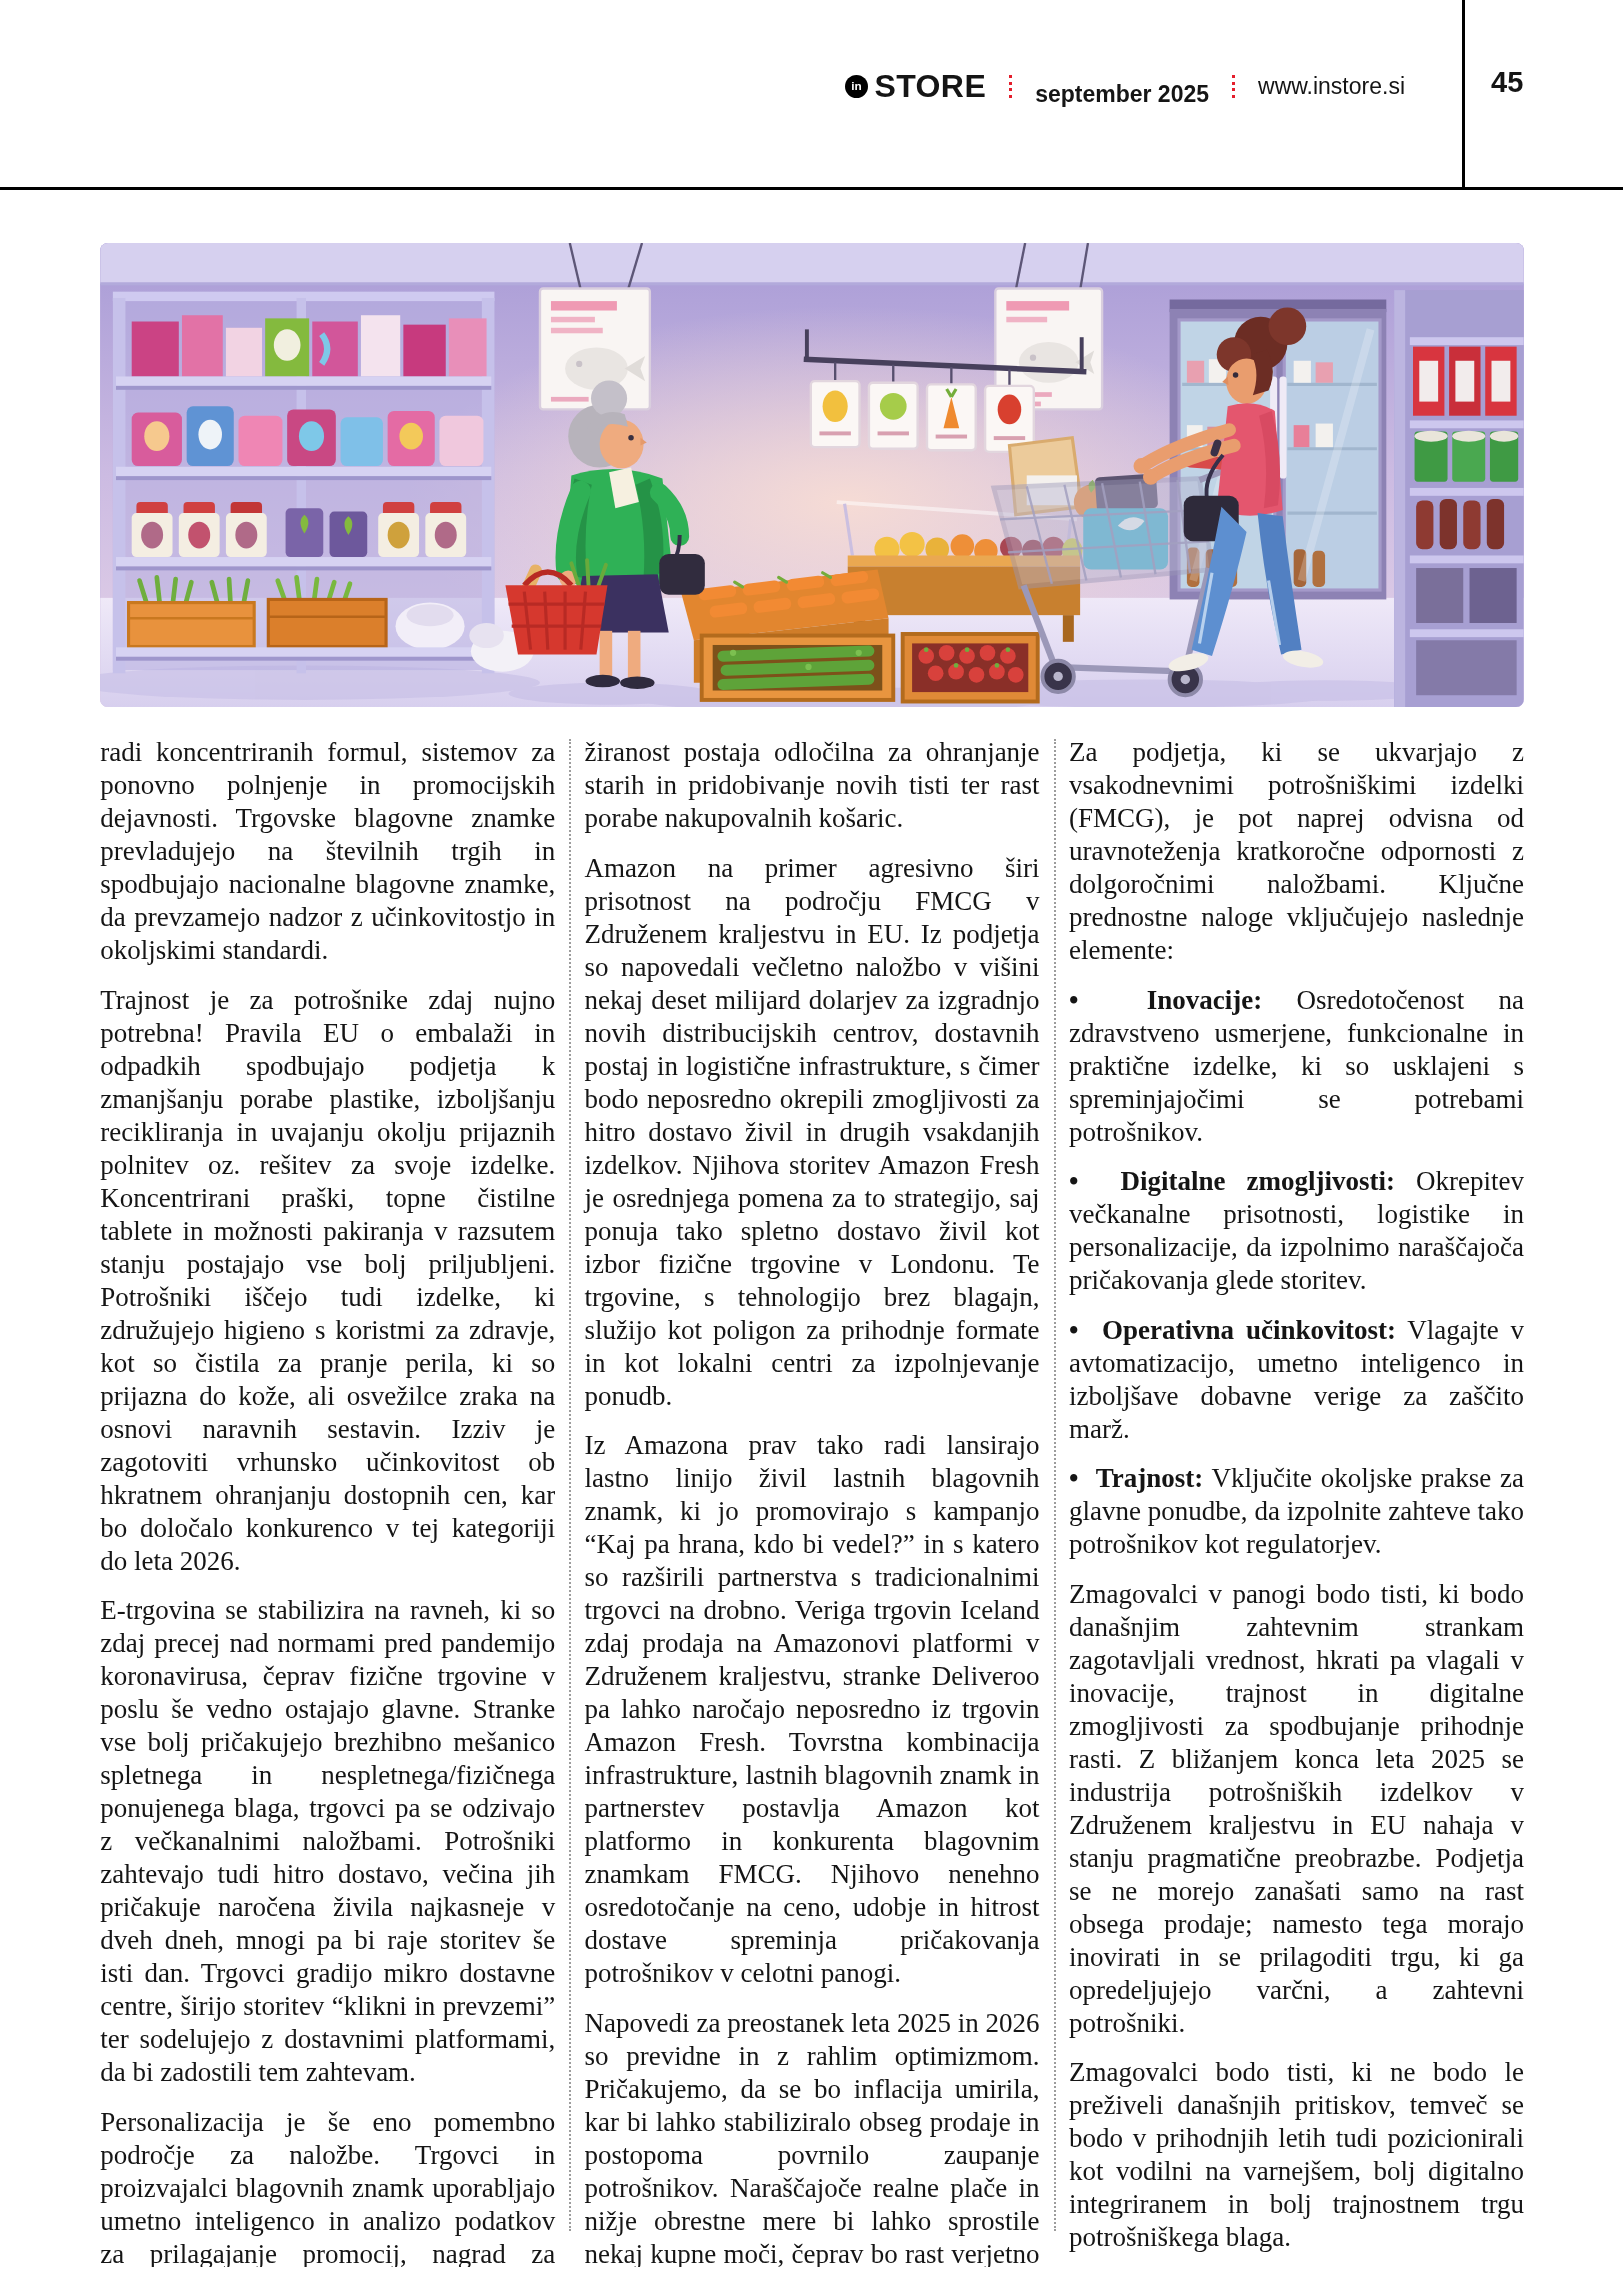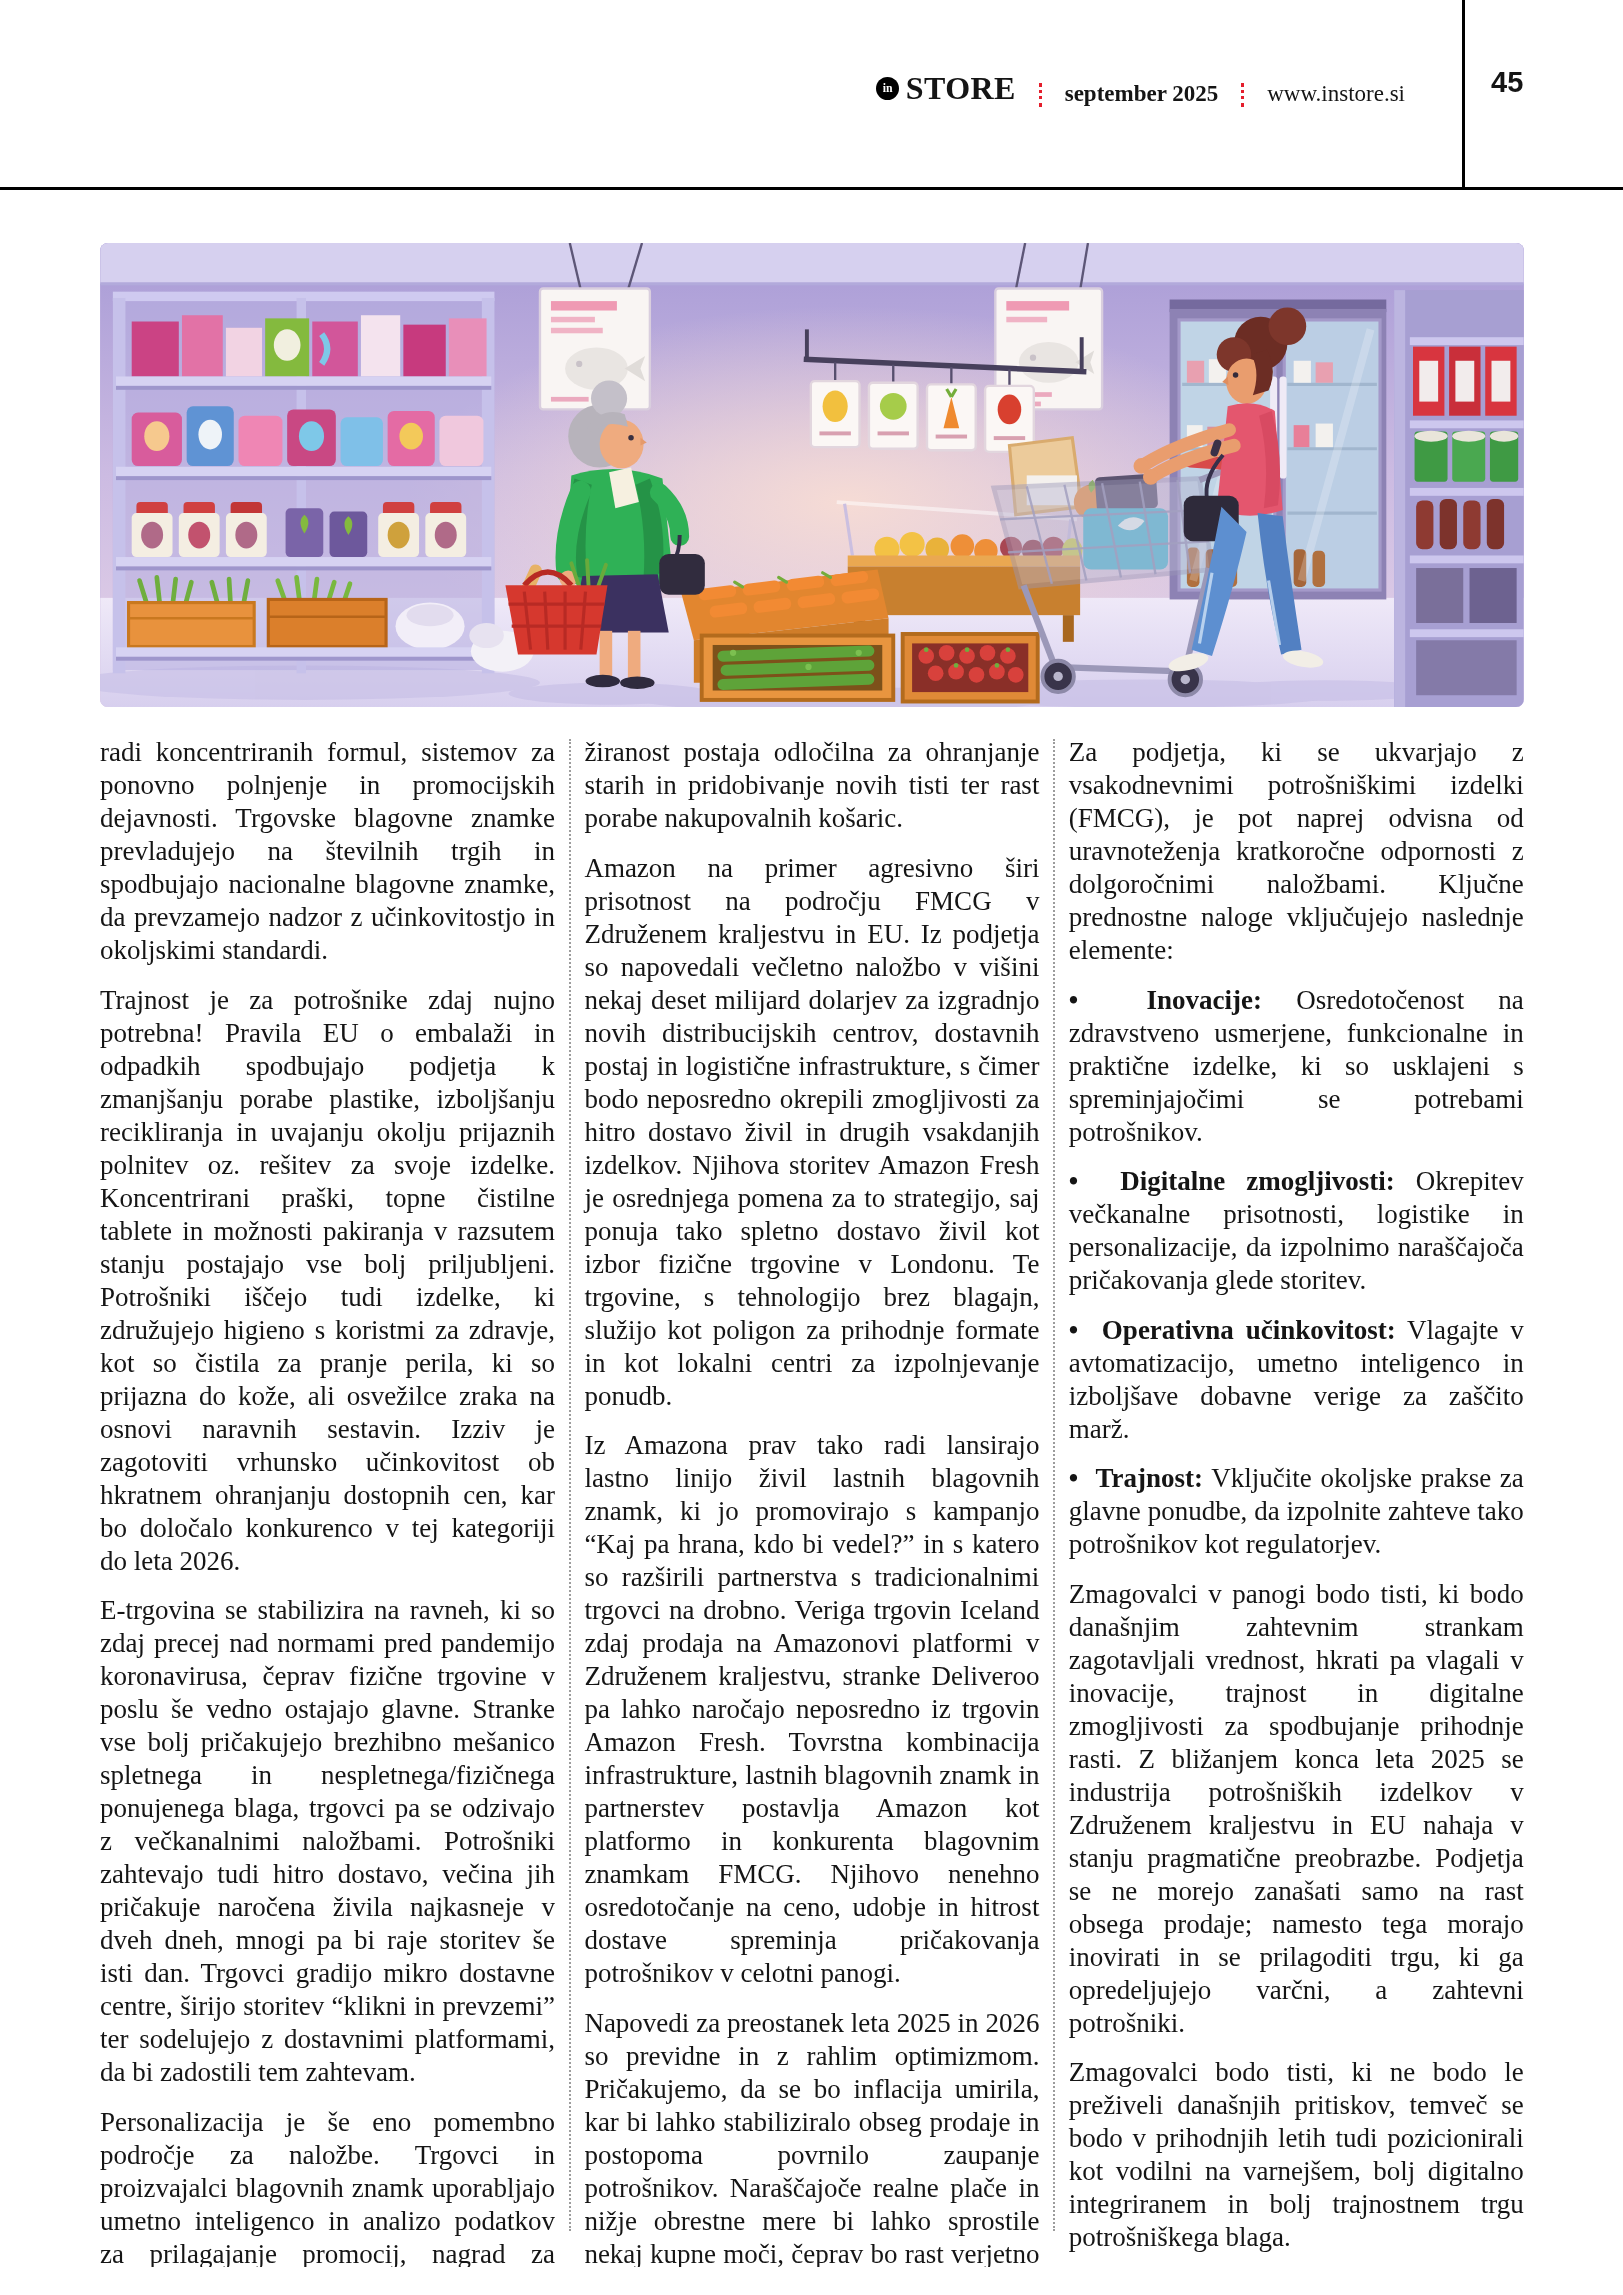--- a/index.html
+++ b/index.html
@@ -1,37 +1,37 @@
 <!DOCTYPE html>
 <html style="font-size:12.6px"><head>
 <meta charset="utf-8">
 <style>
   html,body{margin:0;padding:0;background:#ffffff;}
   .page{position:relative;width:1623px;height:2295px;background:#ffffff;overflow:hidden;
         font-family:"Liberation Serif", serif;color:#151515;}
   
-  .hdr{position:absolute;top:66px;right:218px;height:41px;display:flex;align-items:flex-end;gap:23px;
-       font-family:Liberation Serif, serif;}
+  .hdr{position:absolute;top:66px;right:218px;height:41px;display:flex;align-items:center;gap:23px;
+       font-family:Liberation Sans, sans-serif;}
   .logo-wrap{display:flex;align-items:center;gap:6.3px;}
   .logo-circle{width:23.6px;height:23.6px;border-radius:50%;background:#000;color:#fff;display:flex;
        align-items:center;justify-content:center;font-size:11.8px;font-weight:bold;line-height:1;}
   .brand{font-size:32px;font-weight:800;letter-spacing:0.4px;}
   .redsep{width:0;height:23.6px;border-left:3.1px dotted #e41e2c;}
   .issue{font-size:23px;font-weight:700;margin-top:16px;}
   .site{font-size:23px;font-weight:400;}
   .vline{position:absolute;left:1462px;top:0;width:3.1px;height:187px;background:#000;}
   .pagenum{position:absolute;left:1491px;top:66px;font-family:"Liberation Sans", sans-serif;
        font-size:29px;font-weight:800;}
   .toprule{position:absolute;left:0;top:187px;width:1623px;height:3.1px;background:#000;}
   
   .hero{position:absolute;left:100px;top:243px;width:1424px;height:464px;border-radius:7.9px;
         overflow:hidden;background:#c3b6e2;}
   .hero svg{display:block;}
   
-  .content{position:absolute;left:100px;top:736px;width:1424px;height:1531px;display:flex;overflow:hidden;}
+  .content{position:absolute;left:100px;top:736px;width:1424px;height:1531px;display:flex;overflow:hidden;justify-content:flex-end;}
   .col{width:455px;font-size:27px;line-height:33px;text-align:justify;}
   .col p{margin:0 0 16.5px 0;}
   .vsep{width:0;border-left:2.4px dotted #9c9c9c;height:1492px;margin:3.1px 13.4px 0 14px;align-self:flex-start;}
   .blbl{font-weight:bold;}
   .lastp{position:relative;}
 </style>
 </head>
 <body>
 
 <div class="page">

